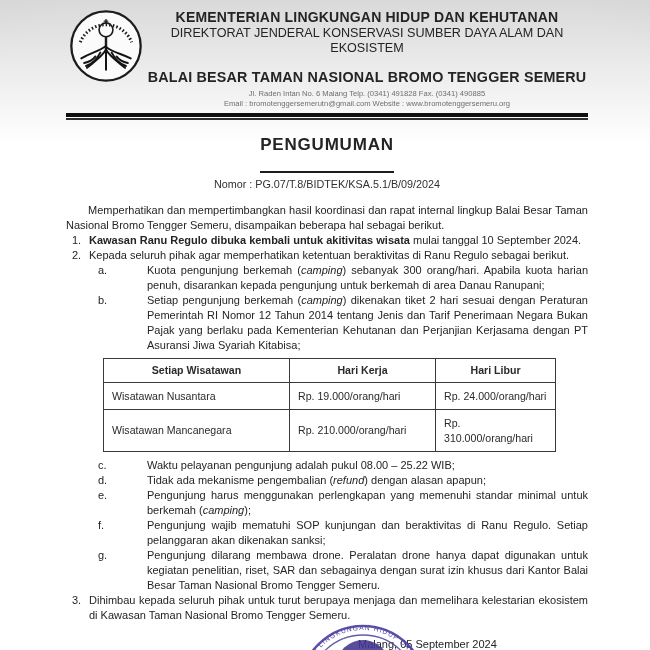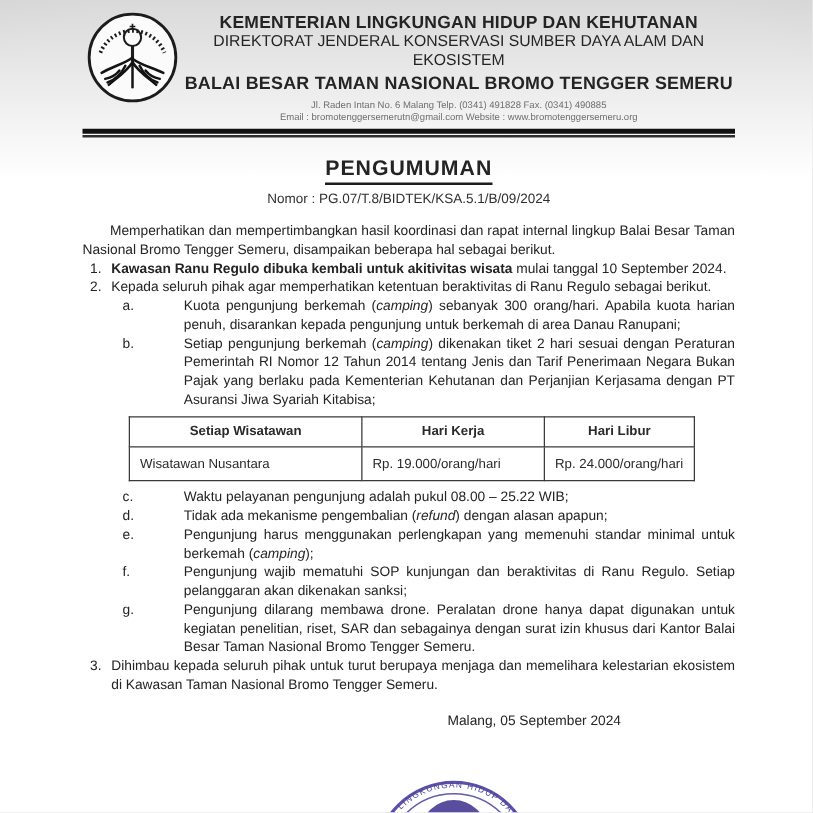--- a/index.html
+++ b/index.html
@@ -10,30 +10,30 @@
       linear-gradient(180deg, rgba(120,120,120,.28) 0%, rgba(255,255,255,0) 22%),
       radial-gradient(135% 120% at 50% 58%, #ffffff 55%, #f1f1f1 78%, #c2c2c2 100%);
   }
   .content{padding:6px 62px 0 66px;}
   
   .letterhead{display:flex;align-items:flex-start;}
   .logo{flex:0 0 80px;width:80px;height:76px;margin-top:2px;}
   .head-text{flex:1;text-align:center;padding-top:3px;}
   .lh1{font-size:14px;font-weight:bold;letter-spacing:.2px;line-height:16px;}
   .lh2{font-size:12.6px;line-height:15px;margin-top:1px;}
-  .lh3{font-size:14.3px;font-weight:bold;letter-spacing:.2px;line-height:16px;margin-top:3px;}
+  .lh3{font-size:14.3px;font-weight:bold;letter-spacing:.2px;line-height:16px;margin-top:13px;}
   .lh4{font-size:7.6px;color:#6e6e6e;line-height:9px;margin-top:4px;}
   .lh5{font-size:7.6px;color:#6e6e6e;line-height:9px;margin-top:1px;}
   .rule{margin-top:5px;}
   .rule .bar1{height:3.5px;background:#101010;}
   .rule .bar2{height:2px;background:#2d2d2d;margin-top:1.5px;}
   
   .title-block{text-align:center;margin-top:15px;}
   .doc-title{display:inline-block;font-size:17px;font-weight:bold;letter-spacing:.8px;
-    border-bottom:2.2px solid #1d1d1d;padding-bottom:1px;}
+    border-bottom:2.2px solid #1d1d1d;padding-bottom:16px;}
   .doc-number{font-size:10.8px;margin-top:5px;color:#303030;}
   
   .body-text{font-size:11px;line-height:15px;margin-top:13px;}
   .opening{margin:0;text-indent:22px;text-align:justify;}
   .item{display:flex;}
   .num{flex:0 0 17px;margin-left:6px;}
   .itxt{flex:1;text-align:justify;}
   .sub{display:flex;margin-left:9px;}
   .letter{flex:0 0 22px;}
   .stxt{flex:1;text-align:justify;margin-left:27px;}
@@ -129,20 +129,25 @@
                 <th>Hari Kerja</th>
                 <th>Hari Libur</th>
               </tr>
             </thead>
             <tbody>
               <tr>
                 <td>Wisatawan Nusantara</td>
                 <td>Rp. 19.000/orang/hari</td>
                 <td>Rp. 24.000/orang/hari</td>
               </tr>
+              <tr>
+                <td>Wisatawan Mancanegara</td>
+                <td>Rp. 210.000/orang/hari</td>
+                <td>Rp. 310.000/orang/hari</td>
+              </tr>
             </tbody>
           </table>
 
           <span class="sub">
             <span class="letter">c.</span>
             <span class="stxt"><span>Waktu pelayanan pengunjung adalah pukul 08.00 – 25.22 WIB;</span><i></i><span></span></span>
           </span>
           <span class="sub">
             <span class="letter">d.</span>
             <span class="stxt"><span>Tidak ada mekanisme pengembalian (</span><i>refund</i><span>) dengan alasan apapun;</span></span>

